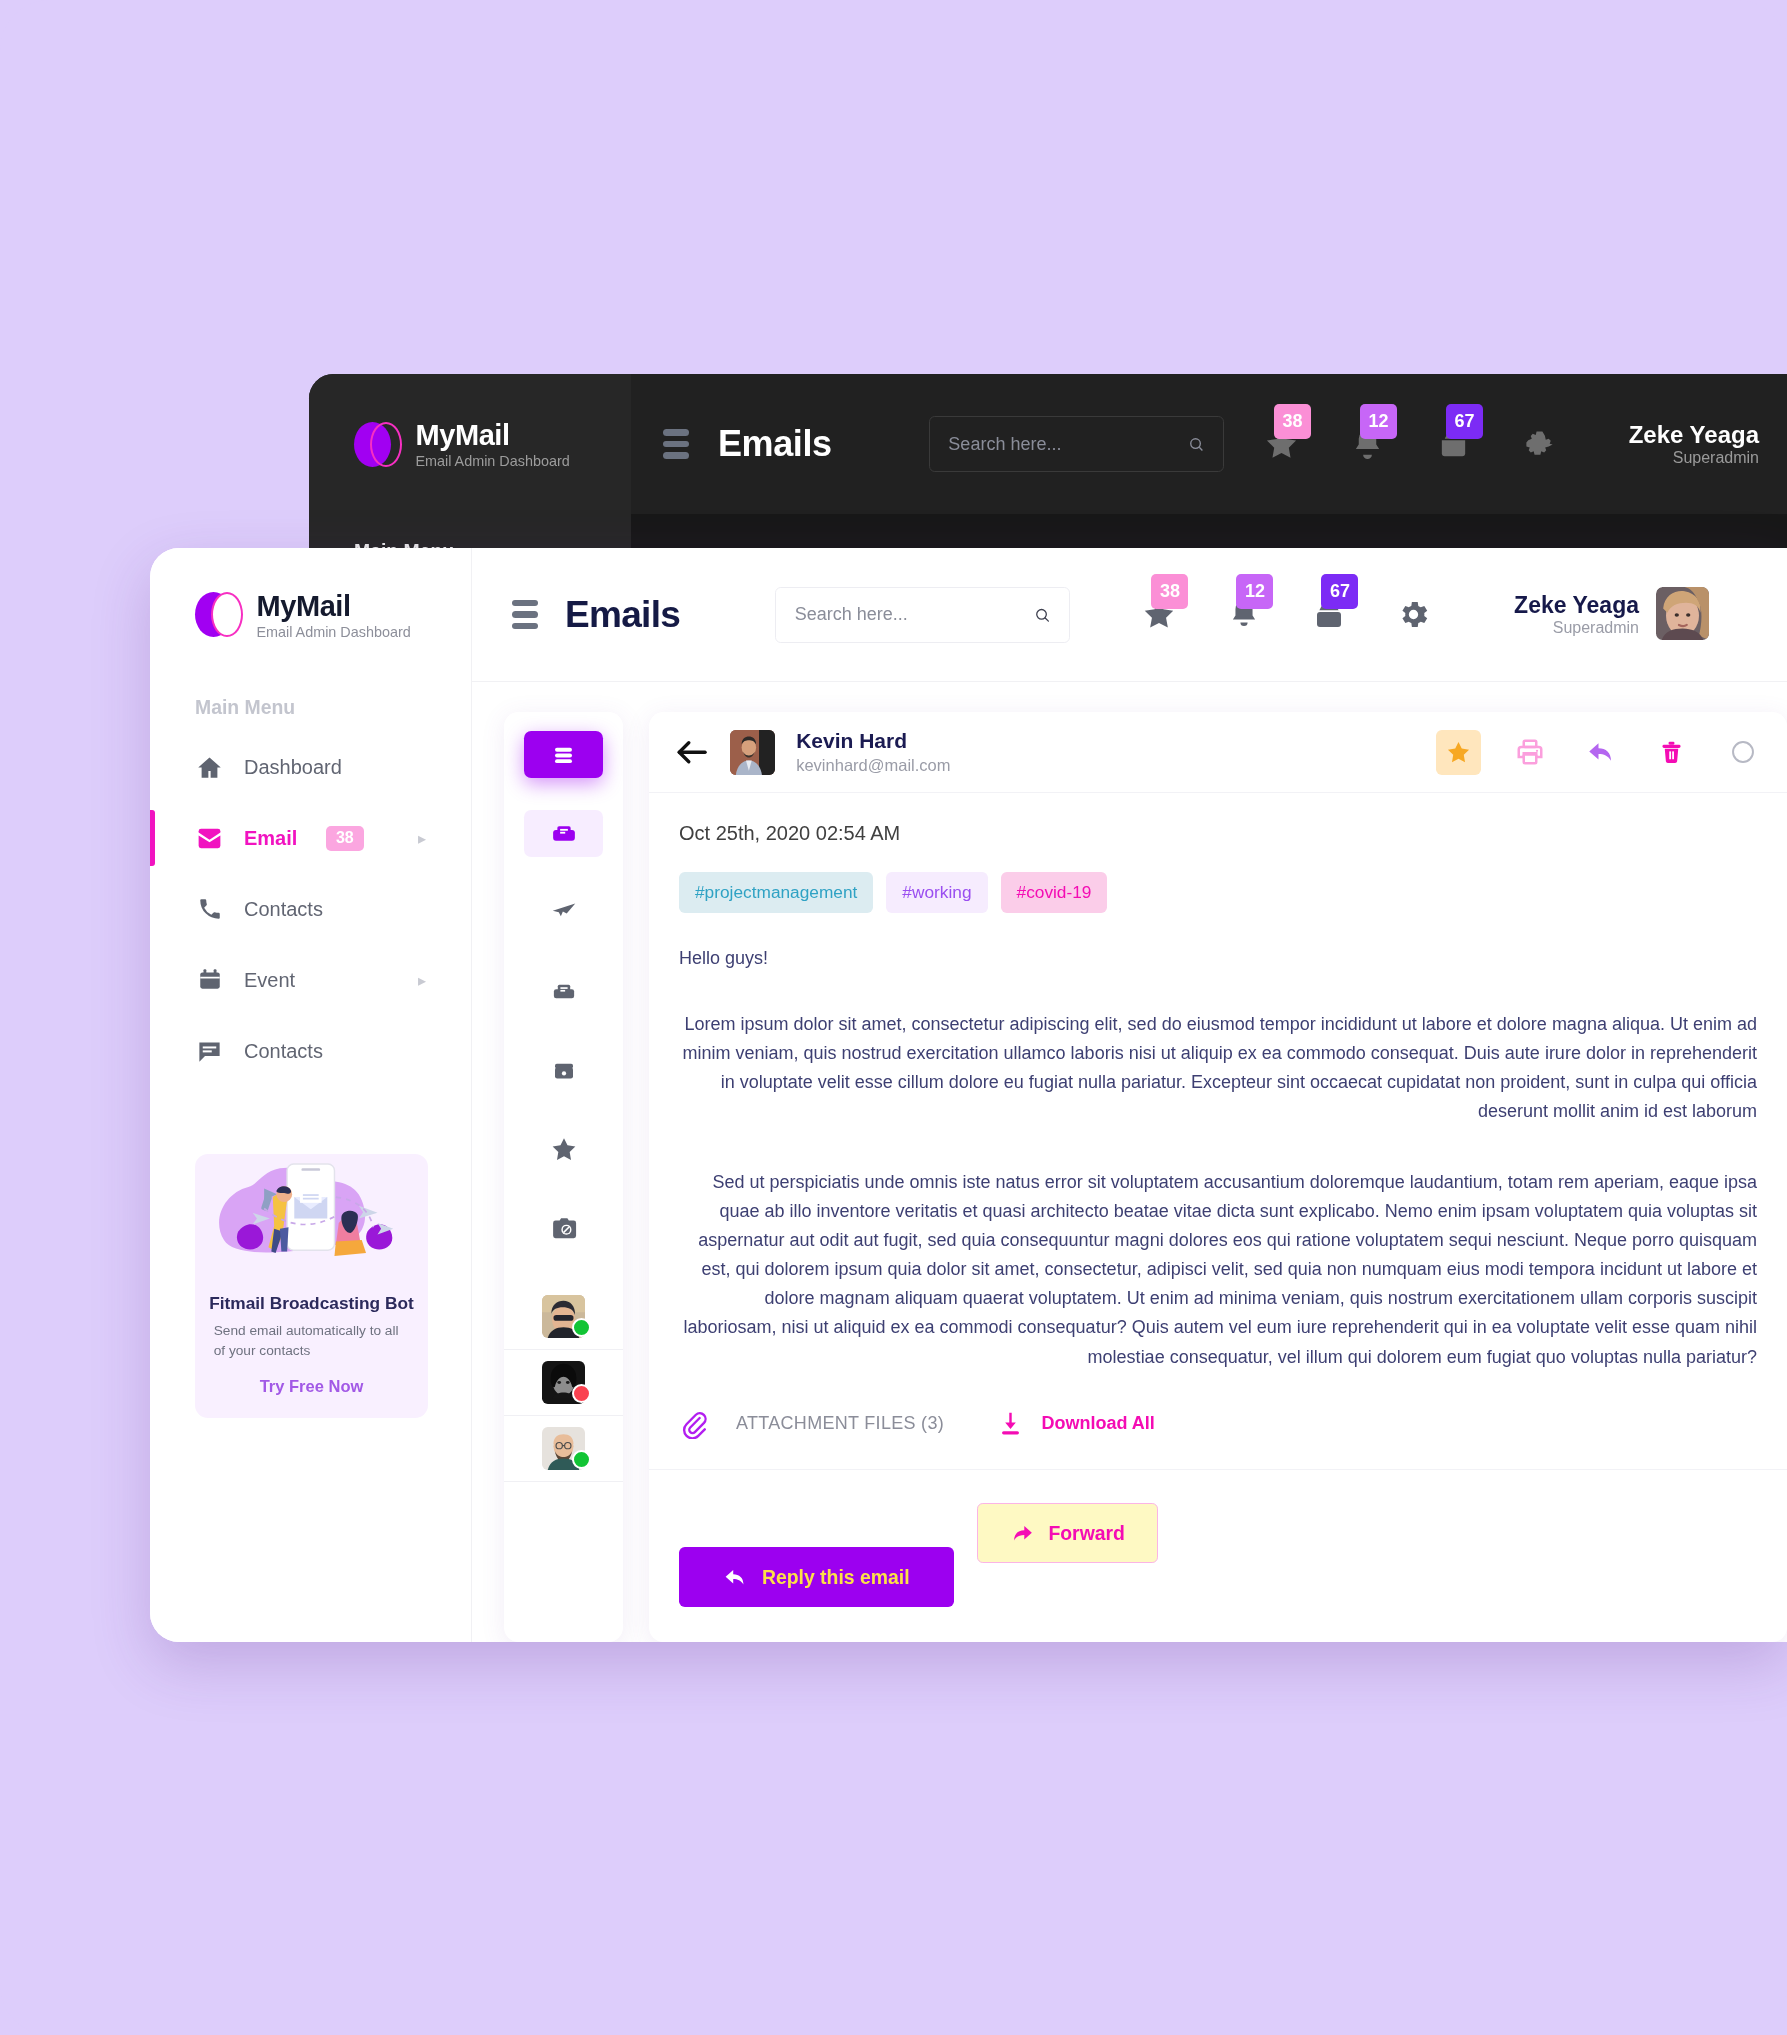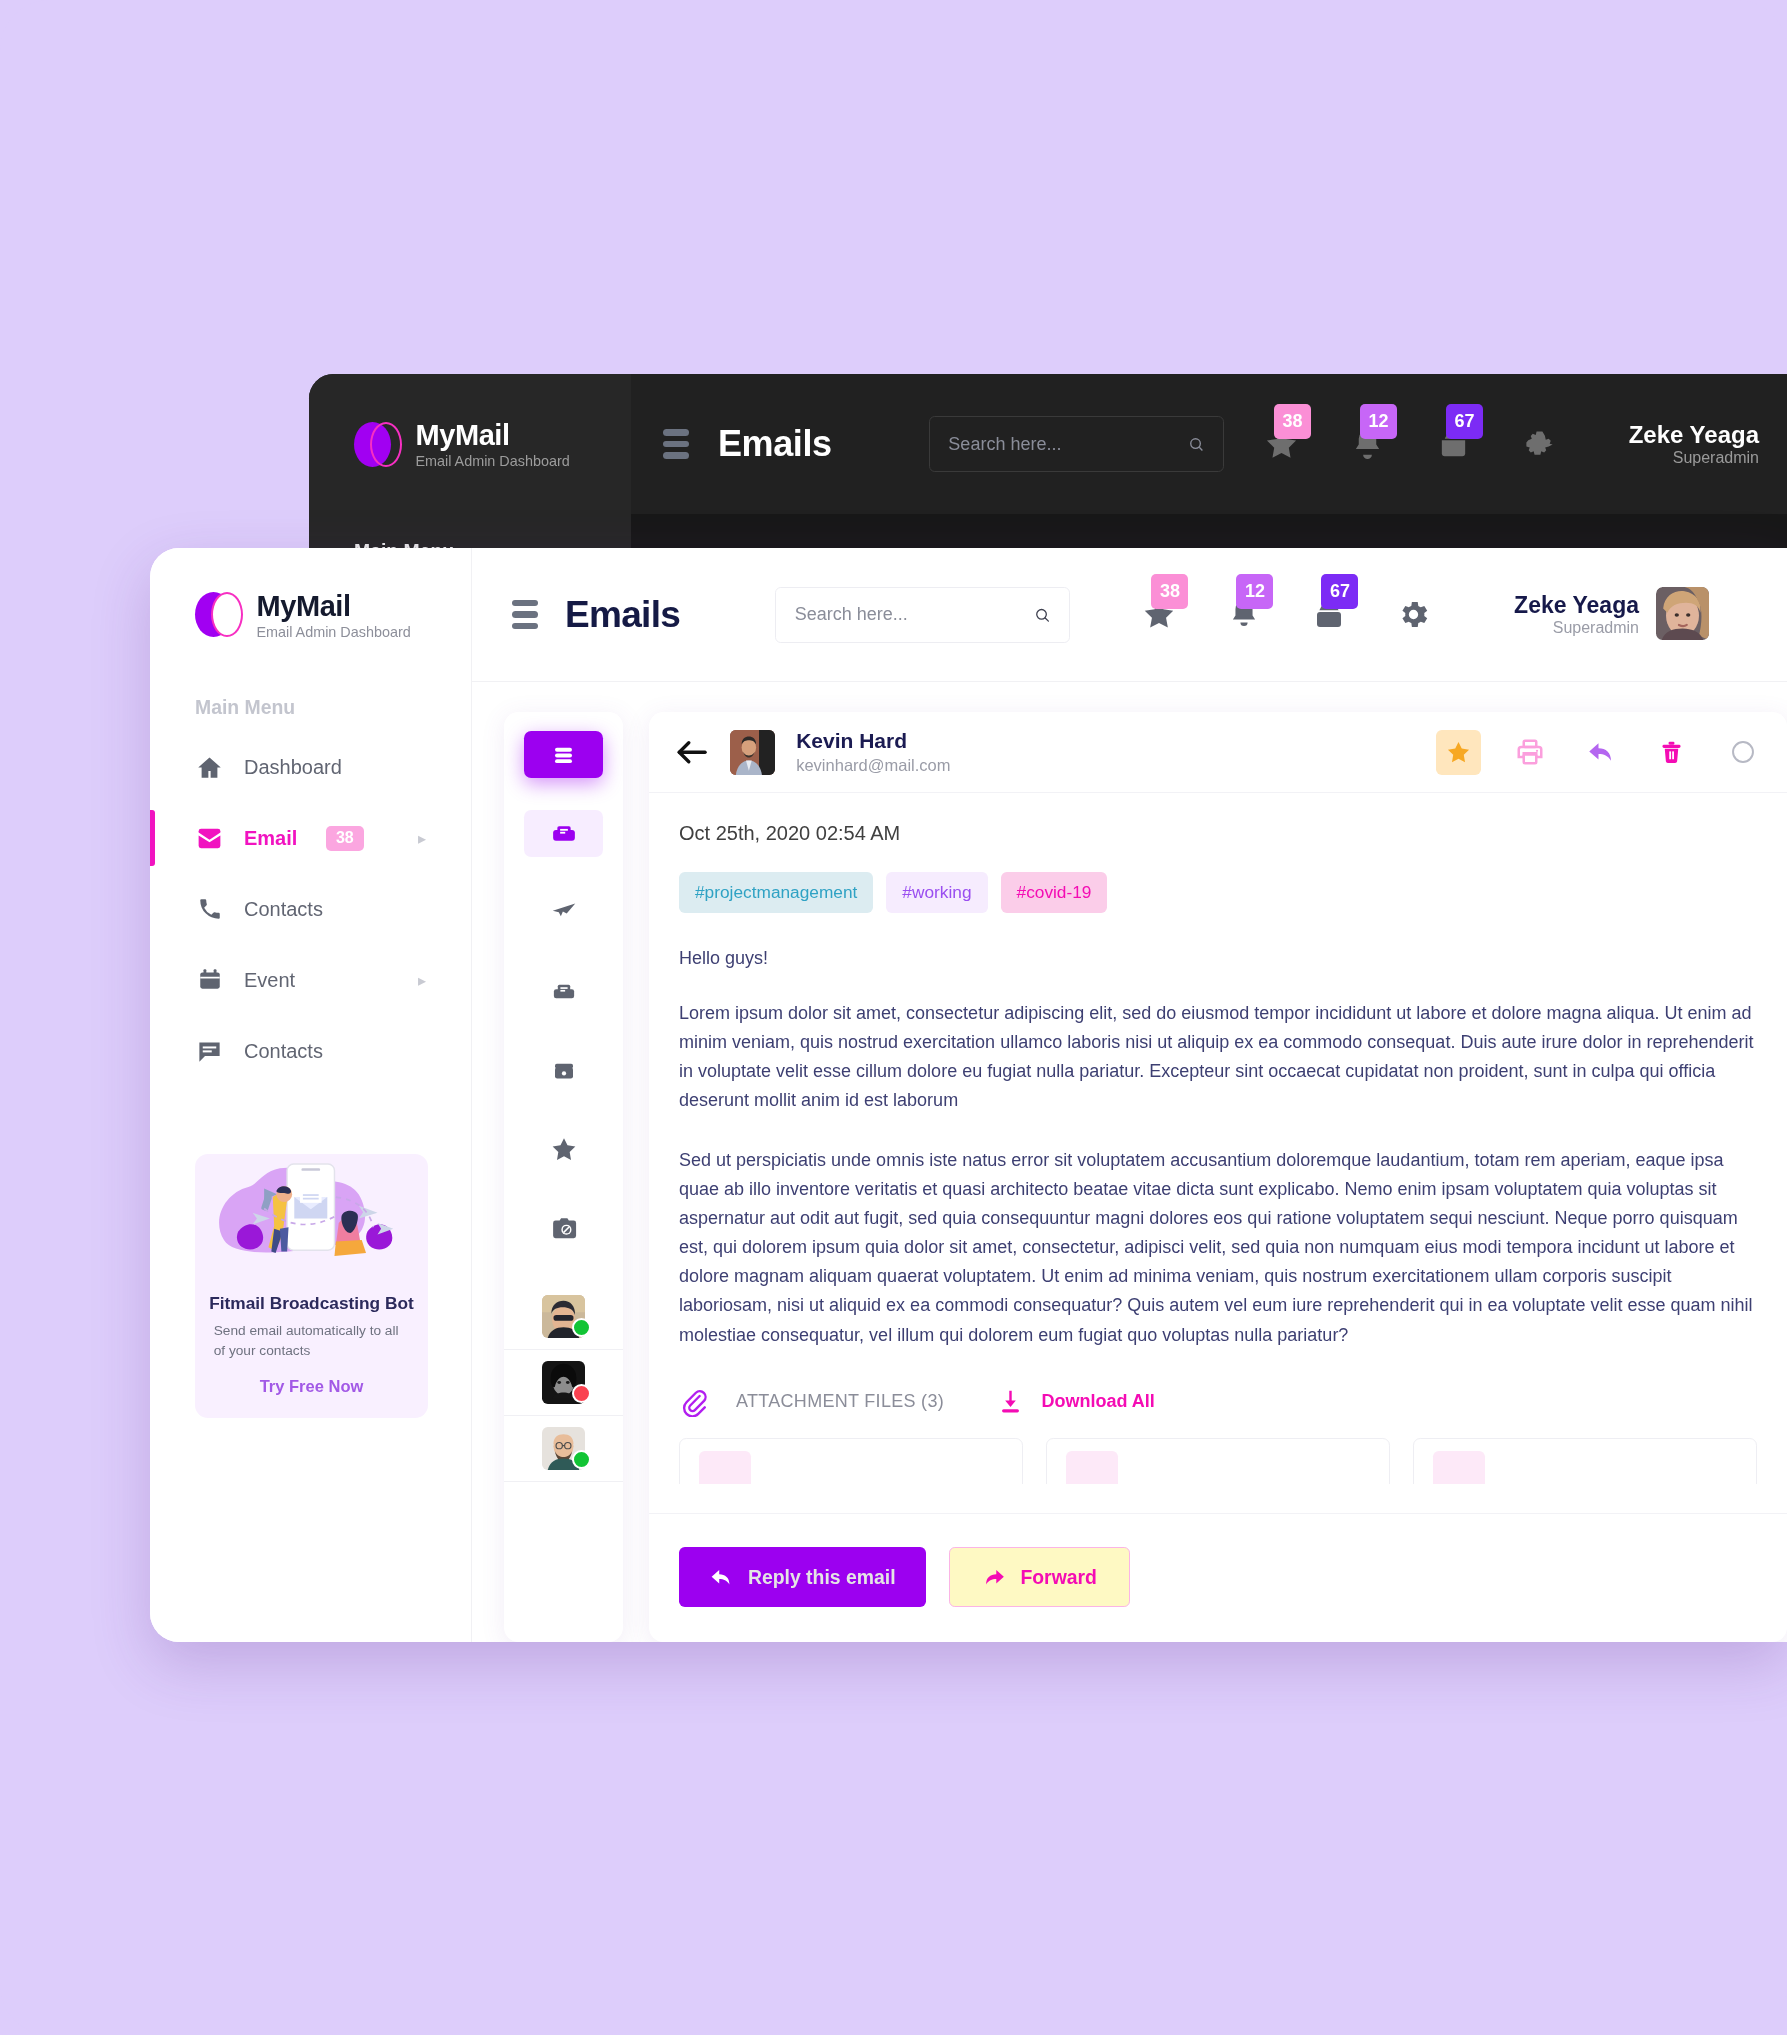--- a/index.html
+++ b/index.html
@@ -199,36 +199,36 @@
   .head-actions { margin-left: auto; display: flex; align-items: center; gap: 26px; }
   .act-btn { width: 45px; height: 45px; border-radius: 5.8px; display: flex; align-items: center; justify-content: center; cursor: pointer; }
   .act-btn.starred { background: #ffe6bd; }
 
   .email-body { padding: 29px 30px 0 30px; overflow: hidden; flex: 1; }
   .email-date { color: #404040; font-size: 20px; }
   .email-subject { color: #13123c; font-size: 26px; font-weight: 700; margin-top: 13px; letter-spacing: -0.2px; }
   .tags { display: flex; gap: 13px; margin-top: 27px; }
   .tag { border-radius: 5.8px; padding: 10px 16px; font-size: 17.3px; }
   .greeting { color: #3d3f72; font-size: 18px; margin-top: 35px; }
-  .para { color: #3d3f72; font-size: 18px; line-height: 1.62; margin-top: 30px; }
+  .para { color: #3d3f72; font-size: 18px; line-height: 1.62; margin-top: 41px; text-align: right; }
 
   .attach-head { display: flex; align-items: center; gap: 27px; margin-top: 37px; }
   .attach-label { color: #8b8d99; font-size: 18px; letter-spacing: 0.3px; }
   .dl-all { color: #f40cb4; font-size: 18px; font-weight: 700; margin-left: 24.5px; cursor: pointer; }
   .dl-wrap { display: flex; align-items: center; gap: 13px; margin-left: 24.5px; }
   .attach-row { display: flex; gap: 23px; margin-top: 21.6px; }
   .attach-card {
     flex: 1; height: 95px; border: 0.7px solid #eeeef3; border-radius: 7.2px;
     display: flex; align-items: center; padding: 0 18.7px; gap: 18.7px; cursor: pointer; min-width:0;
   }
   .attach-ico { width: 52px; height: 69px; border-radius: 5.8px; background: #fde9f8; display:flex; align-items:center; justify-content:center; flex:0 0 52px; }
 
   .footer-actions { display: flex; gap: 23px; padding: 33px 30px 35px 30px; border-top: 0.7px solid #f2f2f6; margin-top: 29px; }
   .btn { height: 60px; border-radius: 5.8px; display: flex; align-items: center; justify-content: center; gap: 14.4px; font-size: 19.4px; font-weight: 700; cursor: pointer; }
-  .btn-primary { background: #9c00f0; color: #e5e5e5; padding: 0 30px; }
+  .btn-primary { background: #9c00f0; color: #fde047; padding: 0 44px; margin-top: 44px; }
   .btn-ghost { background: #fef9c3; color: #f40cb4; border: 1.4px solid #fbb4e6; padding: 16px 32px; }
 </style>
 </head>
 <body>
 
 <div class="page-bg">
 
   <div class="dark-window">
     <div class="dark-sidebar">
       <div class="lt-brand" style="padding-left:0">

